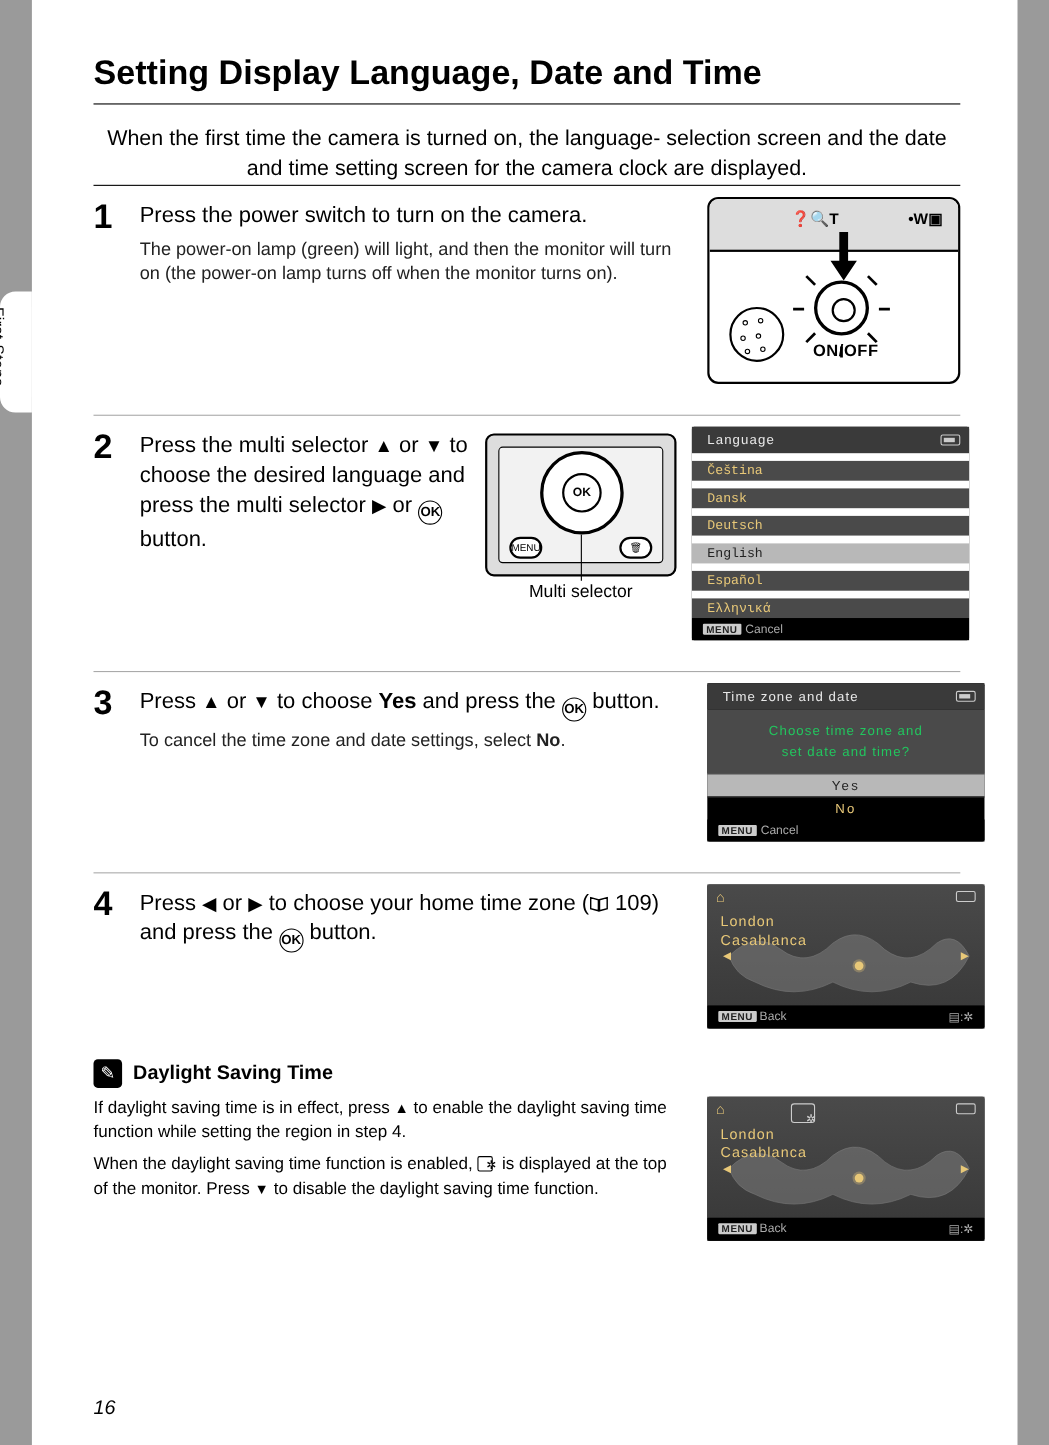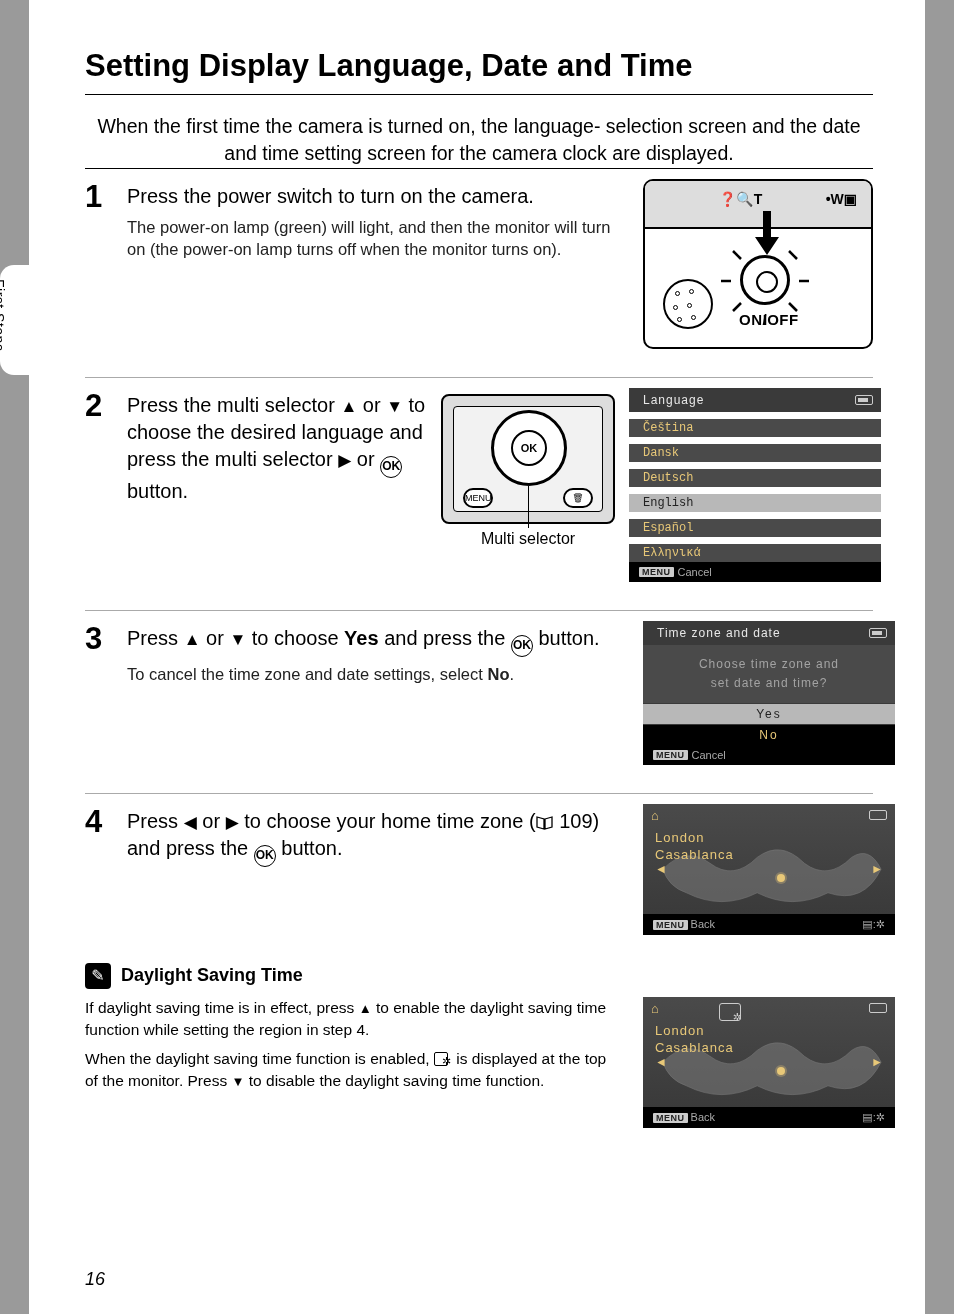--- a/index.html
+++ b/index.html
@@ -164,21 +164,21 @@
   .lcd .langlist .item {
     padding: 2px 10px 2px 14px; font-size:12px; color:#e8c878; border-top:7px solid #ffffff;
     font-family: "Courier New", monospace;
   }
   .lcd .langlist .item.sel { background:#b8b8b8; color:#222; }
   .lcd .lcd-footer {
     background:#000; padding:4px 10px; font-size:11px; color:#aaa; display:flex; align-items:center; gap:4px;
   }
   .lcd .lcd-footer .menutag { background:#ccc; color:#222; font-size:9px; font-weight:700; padding:0 3px; border-radius:1px; letter-spacing:0.5px;}
   .lcd .lcd-footer.right-also { justify-content: space-between; }
-  .lcd .prompt { background:#4a4a4a; text-align:center; padding:10px 16px; color:#a3a3a3; font-size:12px; letter-spacing:1px; line-height:1.6;}
+  .lcd .prompt { background:#4a4a4a; text-align:center; padding:10px 16px; color:#22c55e; font-size:12px; letter-spacing:1px; line-height:1.6;}
   .lcd .yesno .row { text-align:center; padding:3px 0; font-size:12px; letter-spacing:2px; color:#e8c878; border-top:1px solid #3a3a3a;}
   .lcd .yesno .row.sel { background:#b8b8b8; color:#222;}
   .lcd .map { height: 110px; position:relative; background:linear-gradient(#4a4a4a,#3a3a3a); }
   .lcd .map .world { position:absolute; inset:18px 8px 8px 8px; opacity:0.6; }
   .lcd .map .head { position:absolute; top:4px; left:8px; right:8px; display:flex; justify-content:space-between; align-items:center;}
   .lcd .map .head .home { color:#e8c878; font-size:13px;}
   .lcd .map .city { position:absolute; left:12px; top:26px; color:#e8c878; font-size:13px; letter-spacing:1px; line-height:1.3;}
   .lcd .map .navtri { position:absolute; top:58px; color:#e8c878; font-size:12px;}
   .lcd .map .navtri.l{ left:12px;} .lcd .map .navtri.r{ right:12px;}
   .lcd .map .dot { position:absolute; left:134px; top:70px; width:8px; height:8px; background:#e8c878; border-radius:50%; box-shadow:0 0 0 2px rgba(232,200,120,0.3);}

